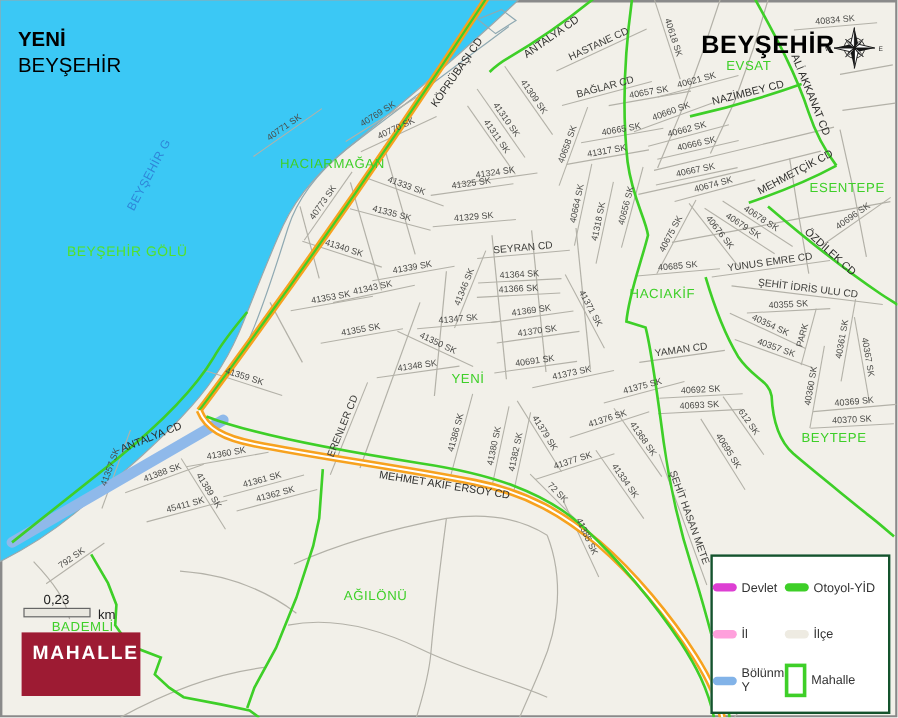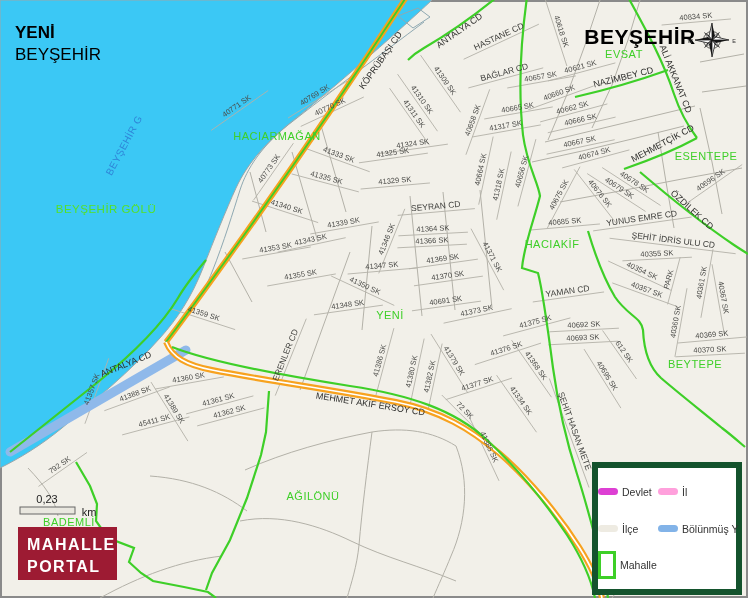--- a/index.html
+++ b/index.html
@@ -12,21 +12,21 @@
   .lbl-cd{font-size:8.5px;fill:#3d3d3a;text-anchor:middle;}
   .lbl-r{font-size:9px;fill:#2e2e2c;text-anchor:middle;}
   .lbl-area{font-size:11px;fill:var(--green);text-anchor:middle;letter-spacing:.5px;}
   .lbl-lake{font-size:11.5px;fill:#54e02a;text-anchor:middle;letter-spacing:.5px;}
   .lbl-lake-rot{font-size:10px;fill:#2f86d8;text-anchor:middle;letter-spacing:.5px;}
   .title-bold{font-size:17px;font-weight:bold;fill:#000;}
   .title-reg{font-size:17px;fill:#000;}
   .city-title{font-size:21px;font-weight:bold;fill:#000;text-anchor:middle;letter-spacing:.5px;}
   .scale-txt{font-size:11px;fill:#222;text-anchor:middle;}
   #legend{position:absolute;left:592px;top:462px;width:150px;height:133px;
-    background:#fff;border:6px solid #14532d;box-sizing:border-box;
+    background:#fff;border:2px solid #14532d;box-sizing:border-box;
     display:grid;grid-template-columns:60px 88px;align-content:space-evenly;
     justify-content:space-evenly;z-index:5;}
   .lg-item{display:flex;align-items:center;gap:4px;font-size:10.5px;color:#333;height:26px;}
   .sw-thick{width:20px;height:7px;border-radius:4px;flex:0 0 auto;}
   .sw-thin{width:20px;height:3px;border-radius:2px;flex:0 0 auto;}
   .sw-box{width:12px;height:22px;background:#fff;border:3px solid;flex:0 0 auto;}
   #logo{position:absolute;left:18px;top:527px;width:99px;height:53px;
     background:var(--logobg);color:#fff;font-weight:bold;font-size:16px;
     letter-spacing:1.5px;line-height:1.35;padding:7px 0 0 9px;box-sizing:border-box;z-index:6;cursor:pointer;}
 </style>
@@ -322,34 +322,37 @@
       <text class="scale-txt" x="89" y="516">km</text>
     </g>
   </svg>
 
   <div id="legend">
       <div class="lg-item">
         <span class="sw-thick" style="background: rgb(221, 63, 211);"></span>
         <span>Devlet</span>
       </div>
       <div class="lg-item">
+        <span class="sw-thick" style="background: rgb(62, 207, 40);"></span>
+        <span>Otoyol-YİD</span>
+      </div>
+      <div class="lg-item">
         <span class="sw-thick" style="background: rgb(255, 160, 220);"></span>
         <span>İl</span>
       </div>
       <div class="lg-item">
         <span class="sw-thick" style="background: rgb(238, 235, 226);"></span>
         <span>İlçe</span>
       </div>
       <div class="lg-item">
         <span class="sw-thick" style="background: rgb(130, 179, 232);"></span>
         <span>Bölünmüş Y</span>
       </div>
       <div class="lg-item">
         <span class="sw-box" style="border-color: rgb(62, 207, 40);"></span>
         <span>Mahalle</span>
       </div>
     </div>
 
   <div id="logo">
     <div>MAHALLE</div>
-    <div>PORTAL</div>
   </div>
 </div>
 
 </body></html>

